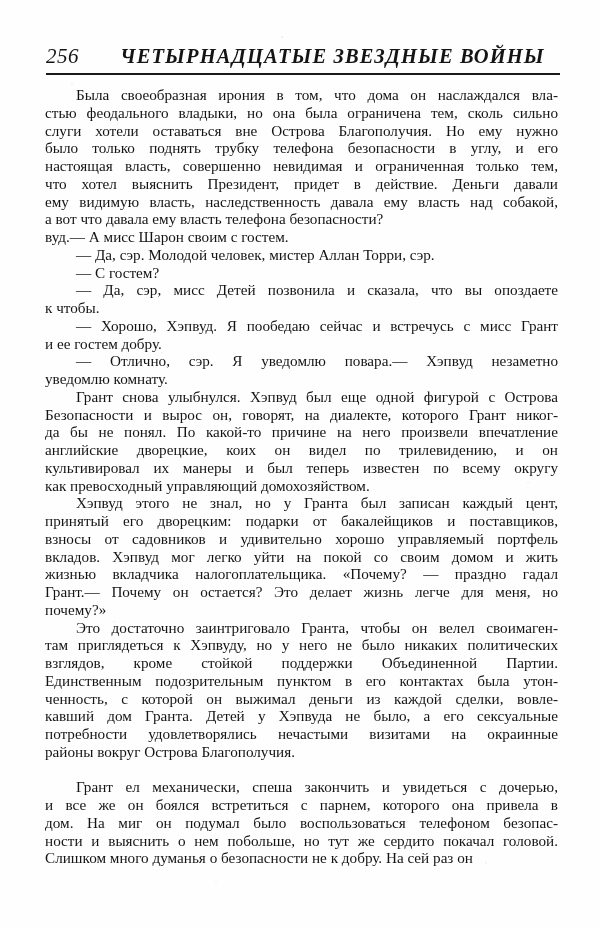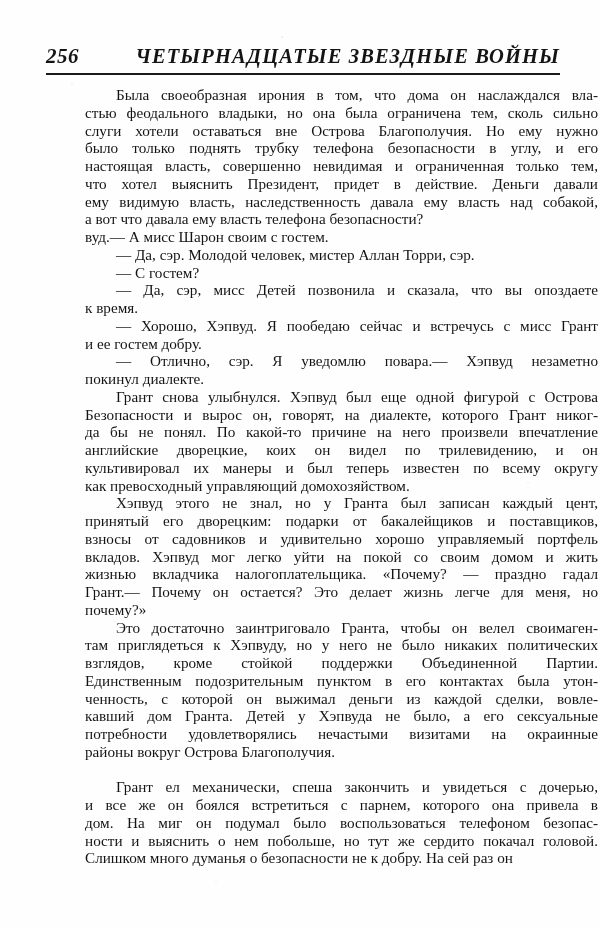--- a/index.html
+++ b/index.html
@@ -45,25 +45,24 @@
     top: 44px;
     width: 514px;
     display: flex;
     align-items: baseline;
   }
   .folio {
     font-style: italic;
     font-size: 21px;
     letter-spacing: .5px;
     flex: 0 0 auto;
-    font-weight: bold;
   }
   .head-title {
     flex: 1 1 auto;
-    text-align: right;
+    text-align: center;
     font-style: italic;
     font-weight: 700;
     font-size: 20.5px;
     letter-spacing: 1.1px;
     padding-left: 26px;
     white-space: nowrap;
   }
   .head-rule {
     position: absolute;
     left: 46px;
@@ -78,21 +77,20 @@
     position: absolute;
     left: 45px;
     top: 86px;
     width: 513px;
     font-size: 15.2px;
     line-height: 17.75px;
     text-align: justify;
     text-justify: inter-word;
     -webkit-hyphens: none;
     hyphens: none;
-    margin-left: 40px;
   }
   .text-block p {
     margin: 0;
     text-indent: 31px;
     white-space: pre-wrap;
   }
   
   .text-block p .ln {
     display: block;
     text-align: justify;
@@ -116,23 +114,23 @@
     <span class="folio">256</span>
     <span class="head-title">ЧЕТЫРНАДЦАТЫЕ ЗВЕЗДНЫЕ ВОЙНЫ</span>
   </div>
   <div class="head-rule"></div>
 
   <div class="text-block" id="text-block">
       <p><span class="ln first">Была своеобразная ирония в том, что дома он наслаждался вла-</span><span class="ln">стью феодального владыки, но она была ограничена тем, сколь сильно</span><span class="ln">слуги хотели оставаться вне Острова Благополучия. Но ему нужно</span><span class="ln">было только поднять трубку телефона безопасности в углу, и его</span><span class="ln">настоящая власть, совершенно невидимая и ограниченная только тем,</span><span class="ln">что хотел выяснить Президент, придет в действие. Деньги давали</span><span class="ln">ему видимую власть, наследственность давала ему власть над собакой,</span><span class="ln last">а вот что давала ему власть телефона безопасности?</span></p>
       <p><span class="ln last">вуд.— А мисс Шарон своим с гостем.</span></p>
       <p><span class="ln first last">— Да, сэр. Молодой человек, мистер Аллан Торри, сэр.</span></p>
       <p><span class="ln first last">— С гостем?</span></p>
-      <p><span class="ln first">— Да, сэр, мисс Детей позвонила и сказала, что вы опоздаете</span><span class="ln last">к время.</span></p>
+      <p><span class="ln first">— Да, сэр, мисс Детей позвонила и сказала, что вы опоздаете</span><span class="ln last">к чтобы.</span></p>
       <p><span class="ln first">— Хорошо, Хэпвуд. Я пообедаю сейчас и встречусь с мисс Грант</span><span class="ln last">и ее гостем добру.</span></p>
-      <p><span class="ln first">— Отлично, сэр. Я уведомлю повара.— Хэпвуд незаметно</span><span class="ln last">покинул диалекте.</span></p>
+      <p><span class="ln first">— Отлично, сэр. Я уведомлю повара.— Хэпвуд незаметно</span><span class="ln last">уведомлю комнату.</span></p>
       <p><span class="ln first">Грант снова улыбнулся. Хэпвуд был еще одной фигурой с Острова</span><span class="ln">Безопасности и вырос он, говорят, на диалекте, которого Грант никог-</span><span class="ln">да бы не понял. По какой-то причине на него произвели впечатление</span><span class="ln">английские дворецкие, коих он видел по трилевидению, и он</span><span class="ln">культивировал их манеры и был теперь известен по всему округу</span><span class="ln last">как превосходный управляющий домохозяйством.</span></p>
       <p><span class="ln first">Хэпвуд этого не знал, но у Гранта был записан каждый цент,</span><span class="ln">принятый его дворецким: подарки от бакалейщиков и поставщиков,</span><span class="ln">взносы от садовников и удивительно хорошо управляемый портфель</span><span class="ln">вкладов. Хэпвуд мог легко уйти на покой со своим домом и жить</span><span class="ln">жизнью вкладчика налогоплательщика. «Почему? — праздно гадал</span><span class="ln">Грант.— Почему он остается? Это делает жизнь легче для меня, но</span><span class="ln last">почему?»</span></p>
       <p><span class="ln first">Это достаточно заинтриговало Гранта, чтобы он велел своимаген-</span><span class="ln">там приглядеться к Хэпвуду, но у него не было никаких политических</span><span class="ln">взглядов, кроме стойкой поддержки Объединенной Партии.</span><span class="ln">Единственным подозрительным пунктом в его контактах была утон-</span><span class="ln">ченность, с которой он выжимал деньги из каждой сделки, вовле-</span><span class="ln">кавший дом Гранта. Детей у Хэпвуда не было, а его сексуальные</span><span class="ln">потребности удовлетворялись нечастыми визитами на окраинные</span><span class="ln last">районы вокруг Острова Благополучия.</span></p>
       <span class="gap-line"></span>
       <p><span class="ln first">Грант ел механически, спеша закончить и увидеться с дочерью,</span><span class="ln">и все же он боялся встретиться с парнем, которого она привела в</span><span class="ln">дом. На миг он подумал было воспользоваться телефоном безопас-</span><span class="ln">ности и выяснить о нем побольше, но тут же сердито покачал головой.</span><span class="ln last">Слишком много думанья о безопасности не к добру. На сей раз он</span></p>
     </div>
 
 </div>
 
 </body></html>

